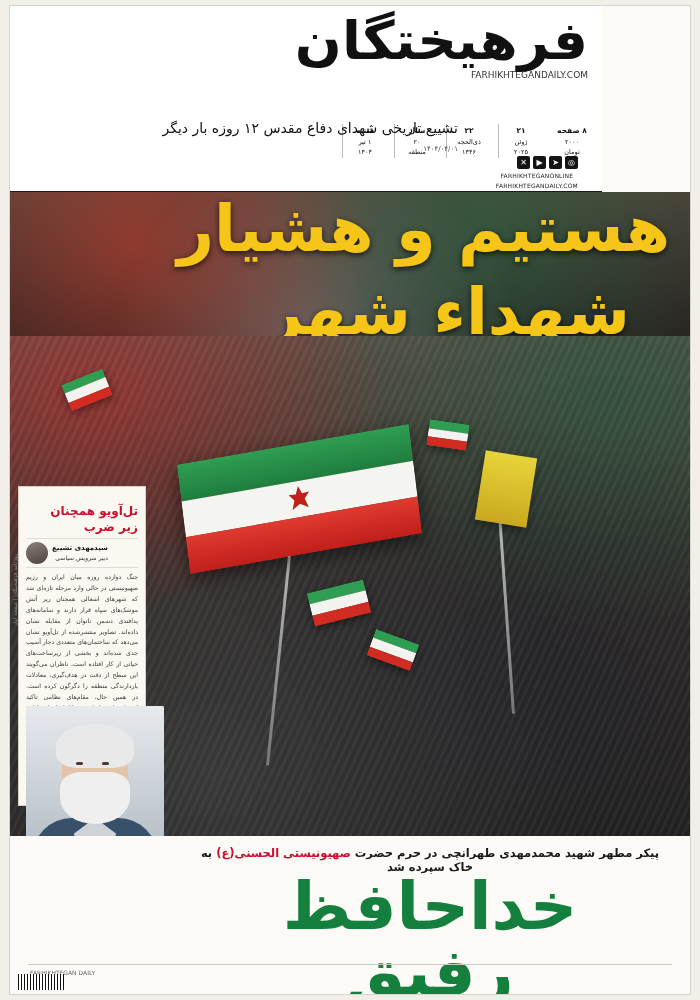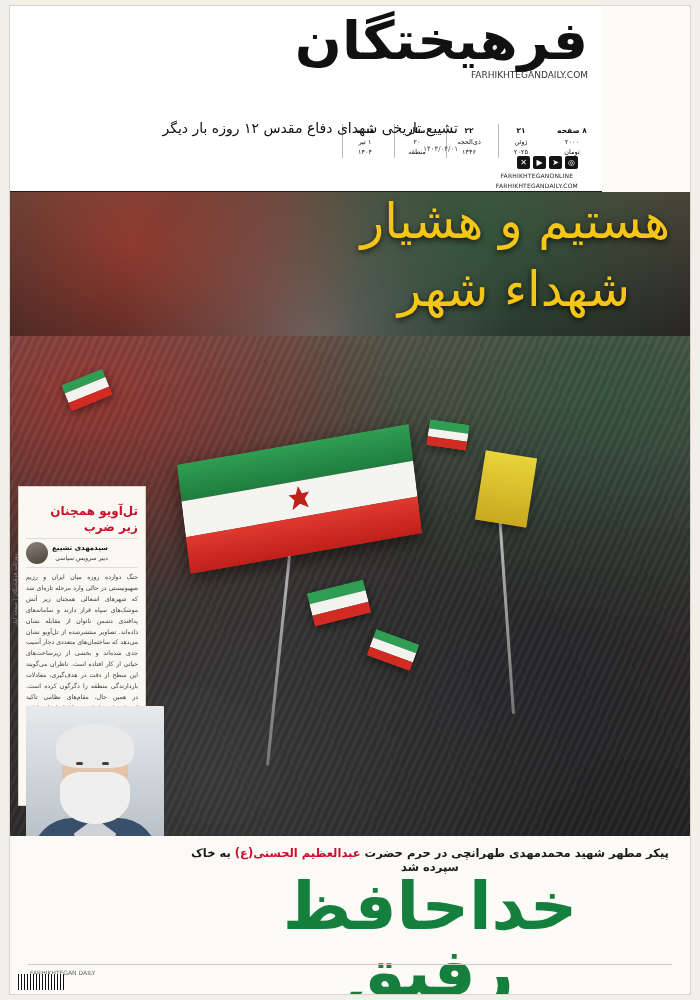--- a/index.html
+++ b/index.html
@@ -162,22 +162,22 @@
       radial-gradient(circle at 45% 75%, rgba(220,220,220,.35), transparent 50%),
       linear-gradient(180deg, #4b4238 0%, #2e2a26 55%, #1d1b19 100%);
     filter: blur(0.4px);
   }
   .hero-title {
     position: absolute;
     right: 20px;
     top: 6px;
     width: 640px;
     color: #f5c518;
-    font-weight: normal;
-    font-size: 49px;
+    font-weight: bold;
+    font-size: 64px;
     line-height: 0.98;
     text-shadow: 0 2px 6px rgba(0,0,0,.75);
     letter-spacing: -1px;
   }
   .hero-title .l2 {
     display: block;
     margin-top: 20px;
     margin-right: 40px;
   }
 
@@ -540,21 +540,21 @@
       <div class="p-shirt"></div>
       <div class="p-head"></div>
       <div class="p-beard"></div>
       <div class="p-hair"></div>
       <div class="p-eye l"></div>
       <div class="p-eye r"></div>
     </div>
 
     <div class="bottom">
       <div class="bottom-kicker">
-        <span>پیکر مطهر شهید محمدمهدی طهرانچی در حرم حضرت </span><span class="hi">عبدالعظیم الحسنی(ع)</span><span> به خاک سپرده شد</span>
+        <span>پیکر مطهر شهید محمدمهدی طهرانچی در حرم حضرت </span><span class="hi">صهیونیستی الحسنی(ع)</span><span> به خاک سپرده شد</span>
       </div>
       <div class="bottom-title">خداحافظ رفیق</div>
       <div class="bottom-rule"></div>
       <div class="footer-note">FARHIKHTEGAN DAILY</div>
     </div>
 
     <div class="side-strip-text">روزنامه فرهیختگان | صفحه اول</div>
     <div class="barcode"></div>
 
   </div>

